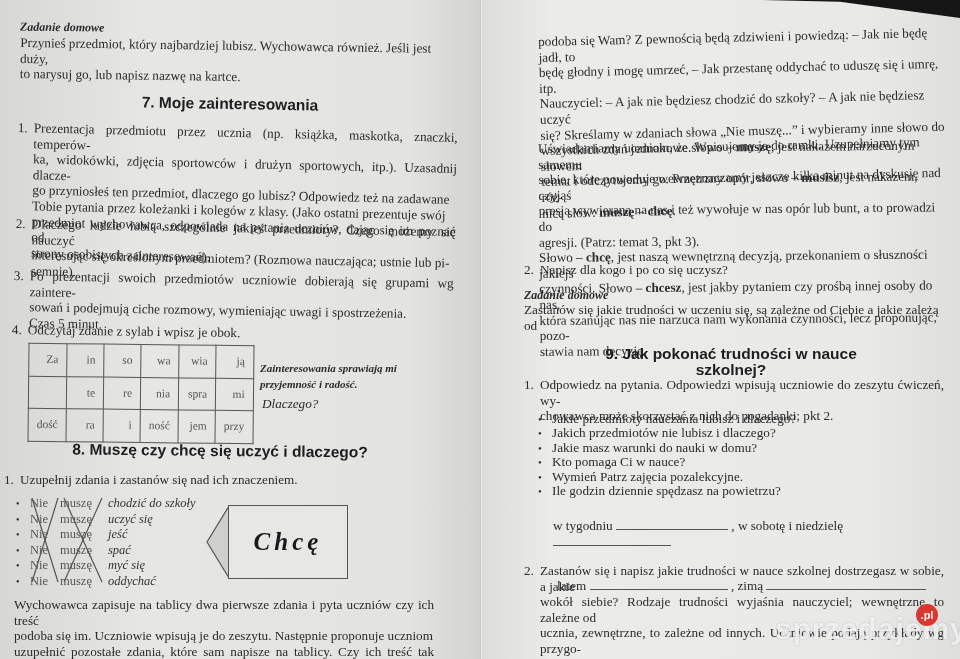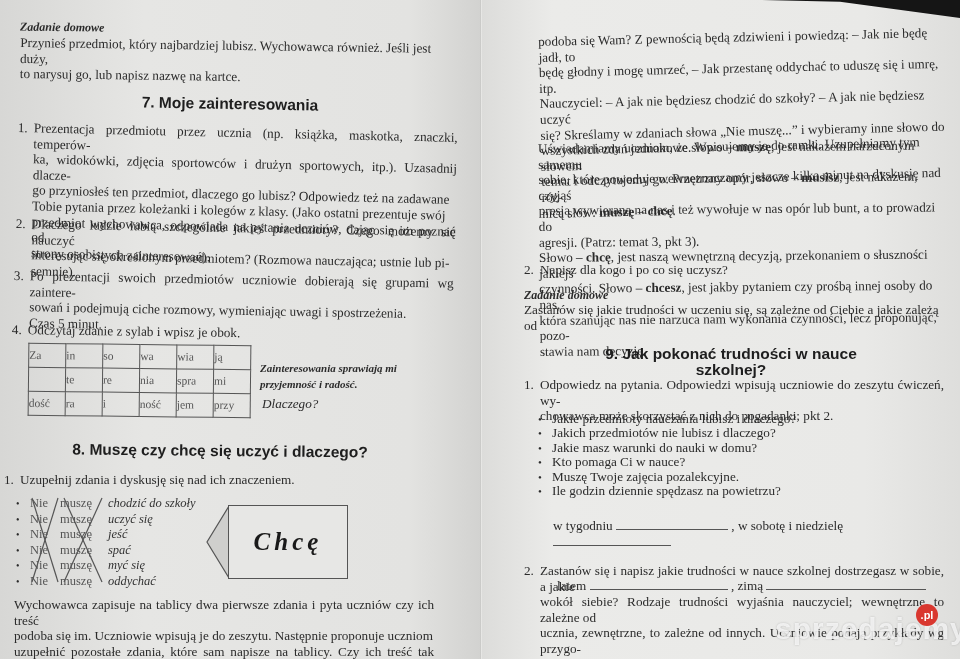--- a/index.html
+++ b/index.html
@@ -38,22 +38,22 @@
     font-family: "Liberation Sans", sans-serif; font-weight: bold; font-size: 15.5px;
     color: #1e1e1e; text-align: center;
   }
   .num-item { position: relative; padding-left: 16px; text-align: justify; }
   .num-item .num { position: absolute; left: 0; top: 0; }
   .abs { position: absolute; }
 
   
   table.syl { border-collapse: collapse; font-size: 11.5px; color: #555; }
   table.syl td {
-    border: 1.4px solid #555; width: 37px; height: 24px; text-align: left;
-    padding: 0;
+    border: 1.4px solid #555; width: 37px; height: 24px; text-align: right;
+    padding: 8px;
   }
   .italic-b { font-style: italic; font-weight: bold; }
 
   
   .musze-list { list-style: none; font-size: 12.5px; line-height: 14.5px; }
   .musze-list li { display: flex; align-items: baseline; }
   .musze-list .dot { width: 14px; font-size: 10px; }
   .musze-list .w1 { width: 30px; color: #555; }
   .musze-list .w2 { width: 48px; color: #555; }
   .musze-list .w3 { font-style: italic; font-weight: normal; color: #333; }
@@ -161,21 +161,21 @@
       <div class="abs italic-b" style="left:260px;top:360px;font-size:11px;line-height:16px;">
         <div>Zainteresowania sprawiają mi</div>
         <div>przyjemność i radość.</div>
       </div>
       <div class="abs" style="left:262px;top:396px;font-style:italic;">Dlaczego?</div>
 
       <div class="abs heading" style="left:70px;top:443px;width:300px;transform:rotate(0.6deg);">8.  Muszę czy chcę się uczyć i dlaczego?</div>
 
       <div class="abs num-item" style="left:4px;top:472px;width:420px;">
         <span class="num">1.</span>
-        <div>Uzupełnij zdania i dyskusję się nad ich znaczeniem.</div>
+        <div>Uzupełnij zdania i zastanów się nad ich znaczeniem.</div>
       </div>
 
       <ul class="abs musze-list" style="left:16px;top:496px;">
         <li>
             <span class="dot">•</span>
             <span class="w1">Nie</span>
             <span class="w2">muszę</span>
             <span class="w3">chodzić do szkoły</span>
           </li>
         <li>
@@ -273,21 +273,21 @@
         <span class="num">1.</span>
         <div>Odpowiedz na pytania. Odpowiedzi wpisują uczniowie do zeszytu ćwiczeń, wy-</div>
         <div>chowawca może skorzystać z nich do pogadanki; pkt 2.</div>
       </div>
 
       <ul class="abs bullets" style="left:57px;top:412px;line-height:14.4px;">
         <li>Jakie przedmioty nauczania lubisz i dlaczego?</li>
         <li>Jakich przedmiotów nie lubisz i dlaczego?</li>
         <li>Jakie masz warunki do nauki w domu?</li>
         <li>Kto pomaga Ci w nauce?</li>
-        <li>Muszę Twoje zajęcia pozalekcyjne.</li>
+        <li>Wymień Patrz zajęcia pozalekcyjne.</li>
         <li>Ile godzin dziennie spędzasz na powietrzu?</li>
       </ul>
 
       <div class="abs" style="left:72px;top:518px;">
         <span>w tygodniu</span>
         <span class="fill-line" style="width:112px;"></span>
         <span>, w sobotę i niedzielę</span>
         <span class="fill-line" style="width:118px;"></span>
       </div>
       <div class="abs" style="left:76px;top:538px;margin-top:40px;">

